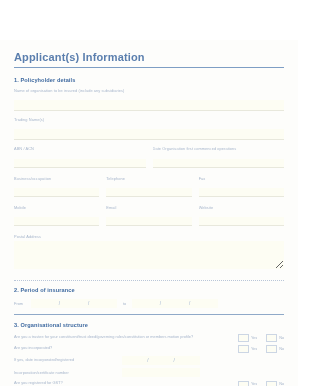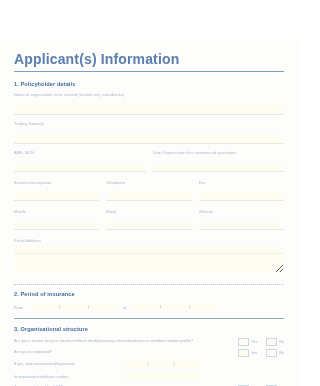--- a/index.html
+++ b/index.html
@@ -29,21 +29,21 @@
     background: #ffffff;
   }
 
   .sheet {
     padding: 0 14px;
     box-sizing: border-box;
   }
 
   
   .doc-title {
-    font-size: 14px;
+    font-size: 11px;
     font-weight: bold;
     color: #5b7fae;
     letter-spacing: .15px;
     padding-top: 11px;
     padding-bottom: 4px;
   }
   .title-rule {
     height: 1px;
     background: #7e9ec4;
     margin-bottom: 9px;

